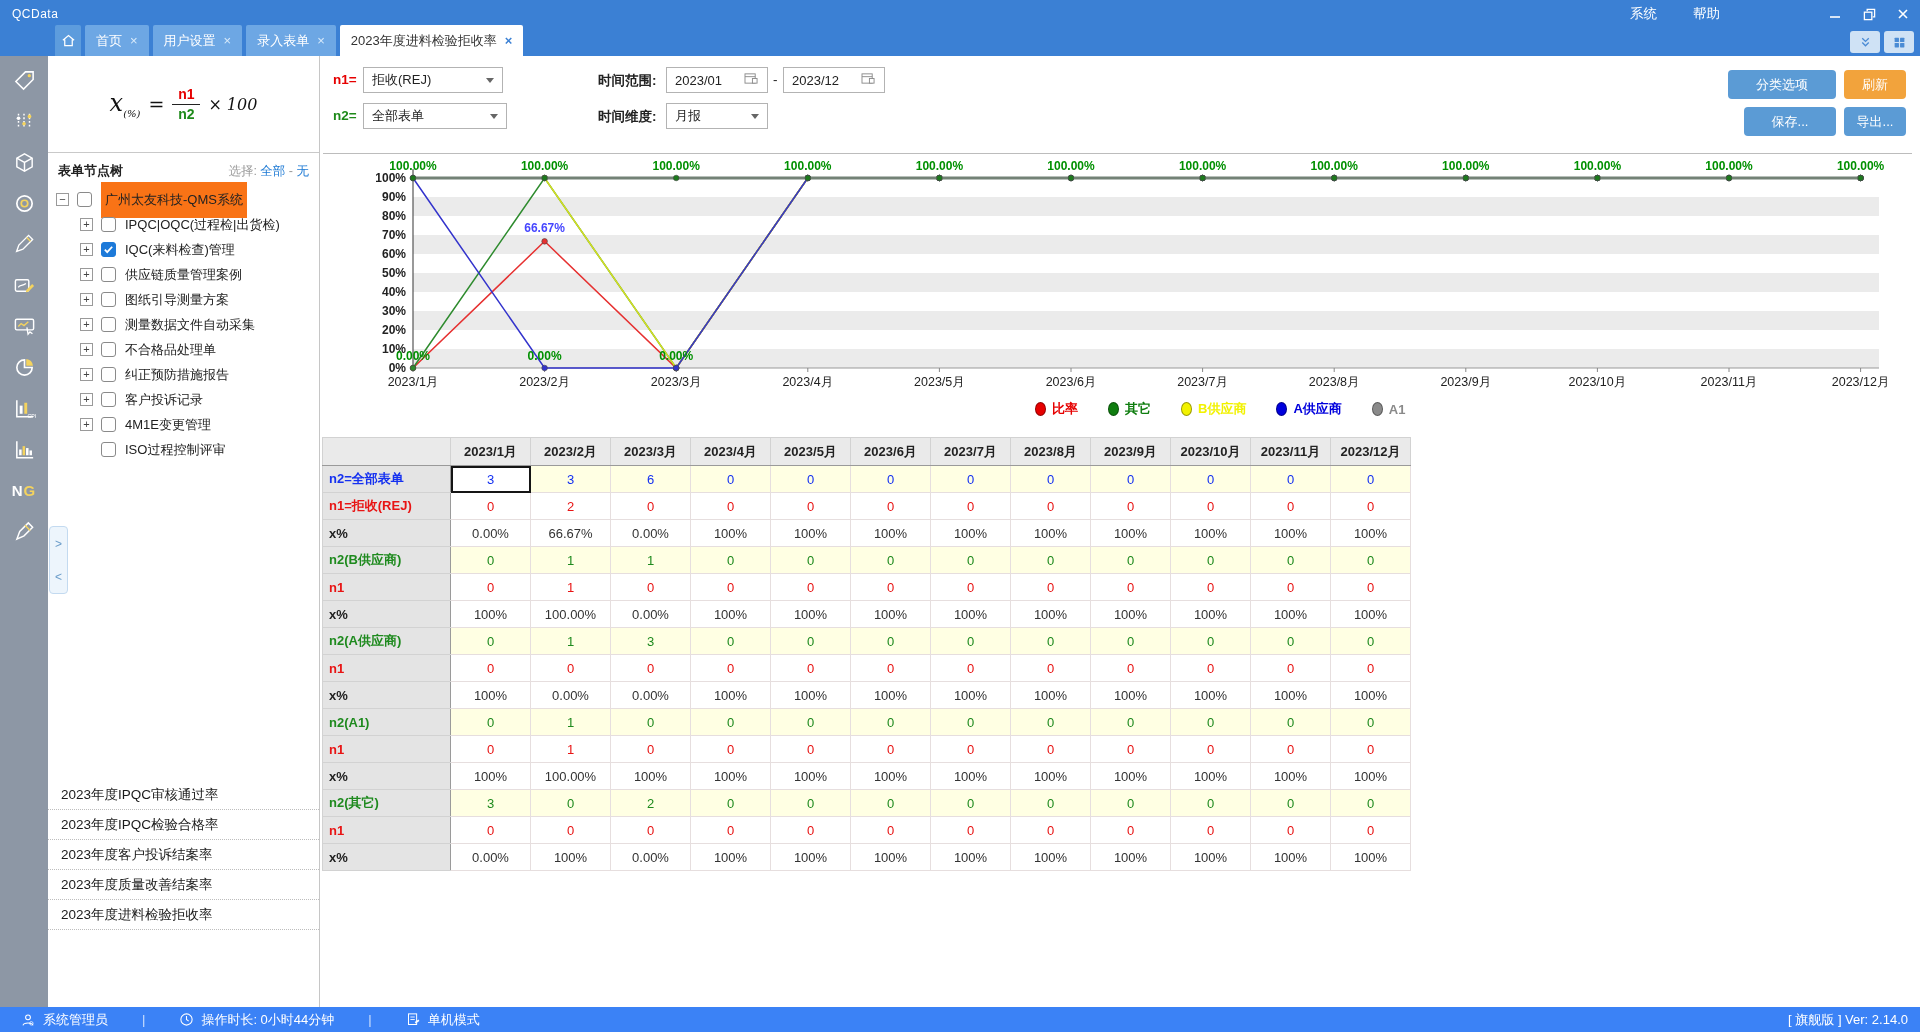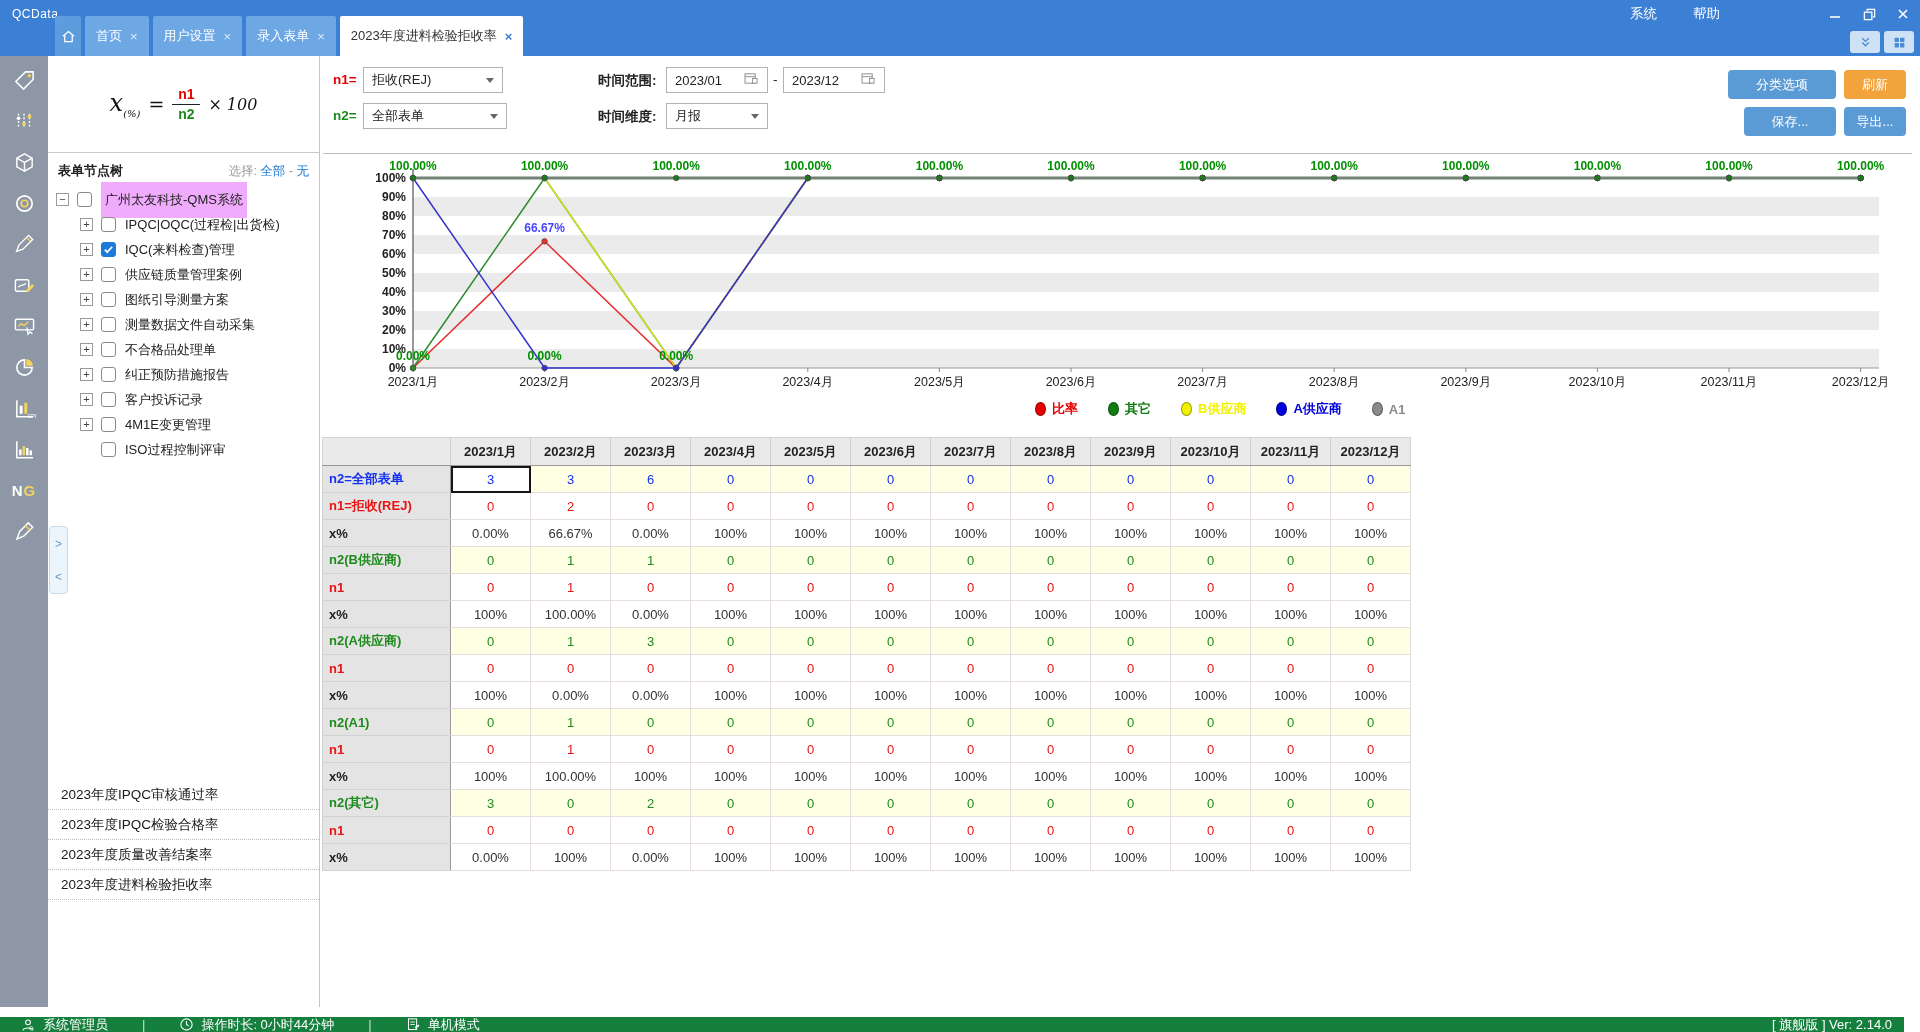--- a/index.html
+++ b/index.html
@@ -8,21 +8,21 @@
   
   .titlebar{position:absolute;top:0;left:0;right:0;height:28px;background:#3b80d4;display:flex;align-items:center;color:#fff;}
   .app-title{font-size:12px;margin-left:12px;letter-spacing:.5px;}
   .menu{position:absolute;right:200px;top:0;height:28px;display:flex;align-items:center;gap:36px;font-size:13.5px;}
   .menu-item{cursor:default;}
   .win-btns{position:absolute;right:0;top:0;height:28px;display:flex;}
   .win-btn{width:34px;height:28px;display:flex;align-items:center;justify-content:center;}
 
   
   .tabbar{position:absolute;top:28px;left:0;right:0;height:28px;background:#3b80d4;display:flex;align-items:flex-end;}
-  .tab{height:40px;display:flex;align-items:center;padding:0 11px;background:#6da7e4;color:#fff;margin-right:4px;font-size:13px;border-radius:2px 2px 0 0;white-space:nowrap;}
+  .tab{height:31px;display:flex;align-items:center;padding:0 11px;background:#6da7e4;color:#fff;margin-right:4px;font-size:13px;border-radius:2px 2px 0 0;white-space:nowrap;}
   .tab.home{width:26px;justify-content:center;padding:0;background:#5d9cdd;margin-left:55px;}
   .tab.active{background:#fff;color:#333;}
   .tab .x{margin-left:8px;font-size:13px;color:#d9ebfb;}
   .tab.active .x{color:#3b80d4;font-weight:bold;}
   .tabbar-actions{position:absolute;right:6px;bottom:3px;display:flex;gap:4px;}
   .tb-btn{width:30px;height:22px;background:#cfe2f5;border-radius:3px;display:flex;align-items:center;justify-content:center;}
 
   
   .side{position:absolute;top:56px;bottom:25px;left:0;width:48px;background:#8d97a5;display:flex;flex-direction:column;align-items:center;padding-top:10px;gap:13px;}
   .side-icon{width:28px;height:28px;display:flex;align-items:center;justify-content:center;}
@@ -47,21 +47,21 @@
   .sel-links{font-size:12.5px;color:#9a9a9a;}
   .sel-links a{color:#1e7ad4;text-decoration:none;cursor:pointer;}
   .tree{padding:4px 0 0 8px;font-size:13px;color:#222;}
   .tree-row{display:flex;align-items:center;height:25px;white-space:nowrap;}
   .tree-row.child{padding-left:24px;}
   .expander{width:13px;height:13px;border:1px solid #9a9a9a;background:#fff;font-size:11px;line-height:10px;text-align:center;color:#444;flex:none;}
   .expander.hidden{visibility:hidden;}
   .cb{width:15px;height:15px;border:1px solid #8a8a8a;border-radius:3px;background:#fff;margin-left:8px;flex:none;display:flex;align-items:center;justify-content:center;}
   .cb.checked{background:#1d7ad9;border-color:#1d7ad9;}
   .tree-label{margin-left:9px;}
-  .tree-row.root .tree-label{background:#f0abfc;padding:9px 4px;}
+  .tree-row.root .tree-label{background:#f97316;padding:9px 4px;}
 
   .history{position:absolute;top:724px;left:0;right:0;}
   .hist-header{display:flex;justify-content:space-between;align-items:center;background:#e9f2fb;padding:5px 10px;border-top:1px solid #d5d5d5;border-bottom:1px solid #e2e2e2;}
   .hist-title{font-size:13px;font-weight:bold;color:#222;}
   .hist-delete{font-size:12.5px;color:#1e7ad4;cursor:pointer;}
   .hist-item{padding:6px 13px 5px 13px;font-size:13.5px;color:#1a1a1a;border-bottom:1px dotted #bdbdbd;cursor:pointer;}
 
   
   .splitter{position:absolute;left:49px;top:526px;width:19px;background:#edf5fc;border:1px solid #c3daf0;border-radius:4px;display:flex;flex-direction:column;}
   .split-btn{height:33px;display:flex;align-items:center;justify-content:center;color:#6a9cc9;font-size:12px;cursor:pointer;}
@@ -92,21 +92,21 @@
   thead th{height:28px;background:#eaeaea;font-weight:bold;color:#222;border:1px solid #d2d2d2;border-bottom:1px solid #9a9a9a;}
   tbody th{height:27px;background:#e4e4e4;text-align:left;padding-left:6px;font-weight:bold;border:1px solid #d2d2d2;border-right:1px solid #9a9a9a;}
   tbody td{height:27px;text-align:center;border:1px solid #e6dede;}
   tr.row-n2all th{color:#1430f0;} tr.row-n2all td{color:#1430f0;background:#ffffe3;}
   tr.row-n1 th{color:#e81414;} tr.row-n1 td{color:#e81414;background:#fff;}
   tr.row-pct th{color:#222;} tr.row-pct td{color:#333;background:#fff;}
   tr.row-n2 th{color:#1e8a1e;} tr.row-n2 td{color:#1e8a1e;background:#ffffe3;}
   td.sel{background:#fff !important;outline:2px solid #151515;outline-offset:-2px;}
 
   
-  .statusbar{position:absolute;left:0;right:16px;bottom:0;height:15px;background:#15803d;color:#fff;display:flex;align-items:center;font-size:13px;}
+  .statusbar{position:absolute;left:0;right:0;bottom:0;height:25px;background:#3b82f6;color:#fff;display:flex;align-items:center;font-size:13px;}
   .sb-item{display:flex;align-items:center;gap:7px;}
   .sb-div{color:rgba(255,255,255,.75);margin:0 34px;}
   .sb-right{position:absolute;right:12px;font-size:13px;}
 </style>
 </head>
 <body>
 
 <div class="titlebar">
   <div class="app-title">QCData</div>
   <div class="menu">
@@ -339,20 +339,21 @@
         <span class="expander hidden">+</span>
         <span class="cb"></span>
         <span class="tree-label">ISO过程控制评审</span>
       </div>
     </div>
 
   <div class="history">
     <div>
         <div class="hist-item">2023年度IPQC审核通过率</div>
         <div class="hist-item">2023年度IPQC检验合格率</div>
+        <div class="hist-item">2023年度客户投诉结案率</div>
         <div class="hist-item">2023年度质量改善结案率</div>
         <div class="hist-item">2023年度进料检验拒收率</div>
       </div>
   </div>
 </div>
 
 <div class="splitter">
   <span class="split-btn">&gt;</span>
   <span class="split-btn">&lt;</span>
 </div>

